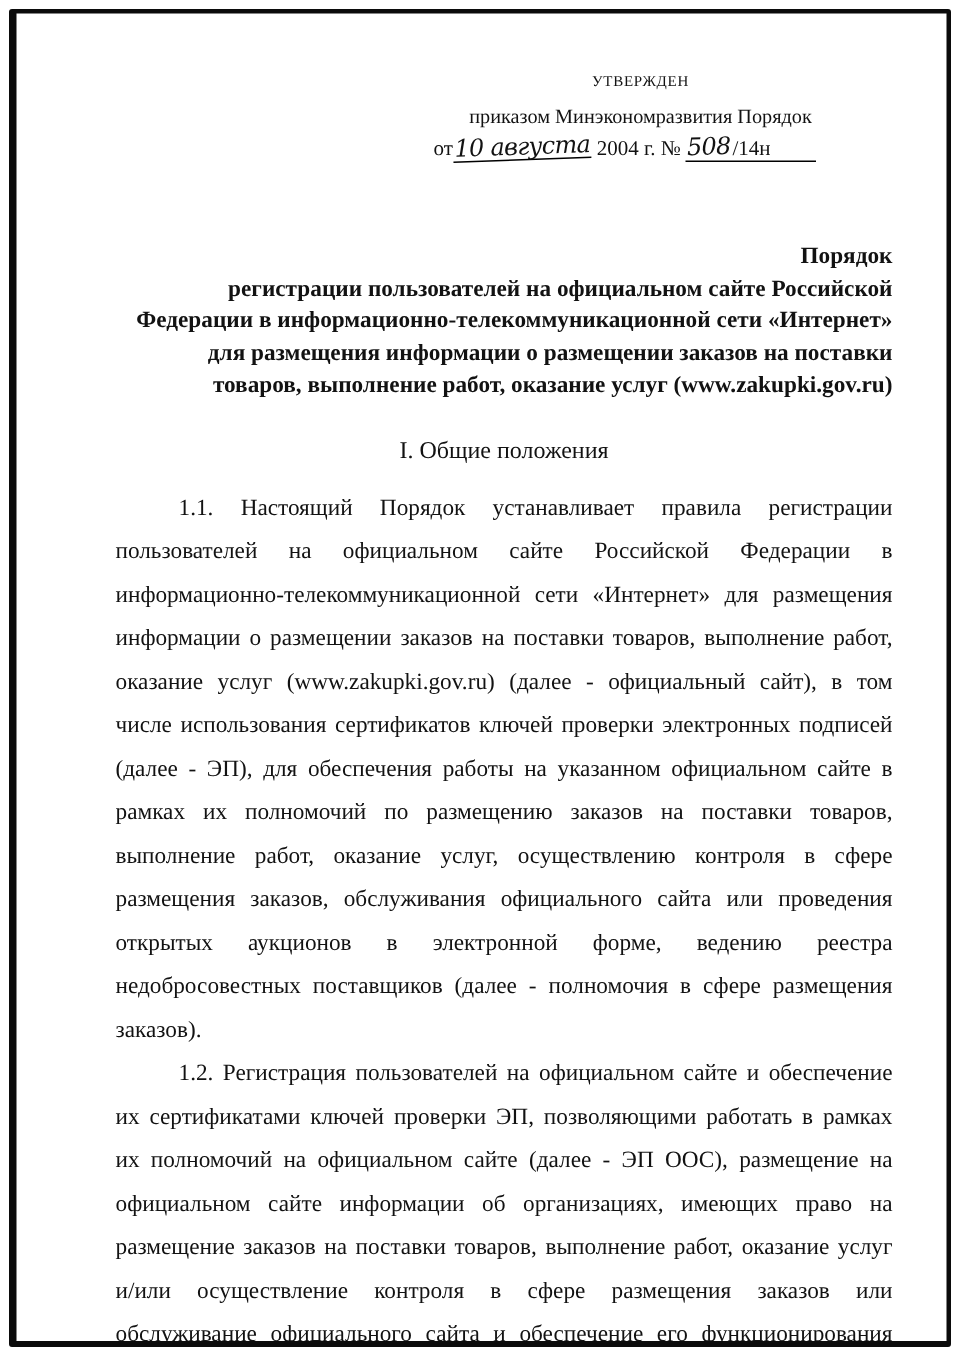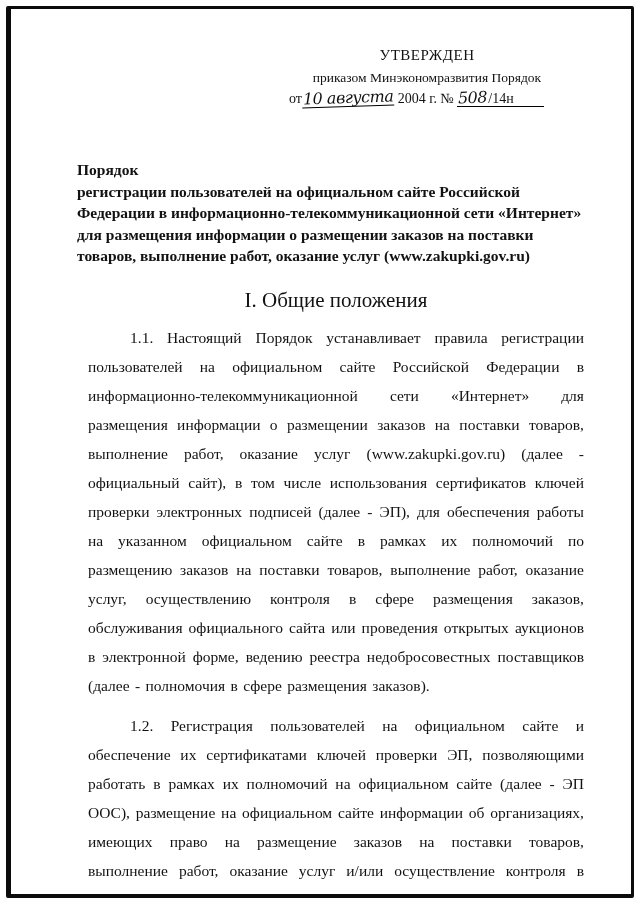--- a/index.html
+++ b/index.html
@@ -36,21 +36,21 @@
   
   .approval {
     width: 276px;
     margin-left: auto;
     margin-right: 30px;
     text-align: center;
     font-size: 13.5px;
     line-height: 16px;
   }
   .approval .approved {
-    font-size: 15px;
+    font-size: 10px;
     margin-bottom: 7px;
     letter-spacing: 0.5px;
   }
   .approval .date-line {
     text-align: left;
     margin-top: 4px;
     font-size: 14px;
     white-space: nowrap;
   }
   .hand {
@@ -68,44 +68,44 @@
   .trail {
     display: inline-block;
     width: 30px;
     height: 14px;
     vertical-align: bottom;
   }
 
   
   .doc-title {
     margin-top: 52px;
-    text-align: left;
+    text-align: right;
     font-weight: bold;
     font-size: 15.5px;
     line-height: 21.5px;
   }
   .doc-title .first-line {
     display: block;
   }
 
   
   .section-heading {
     margin-top: 23px;
     text-align: center;
-    font-size: 21px;
+    font-size: 16px;
     line-height: 20px;
     font-weight: normal;
   }
 
   
   .body-text {
     margin-top: 13px;
   }
   .para {
-    margin: 11px;
+    margin: 0;
     text-align: justify;
     text-indent: 42px;
     font-size: 15.5px;
     line-height: 29px;
     word-spacing: 1.5px;
   }
 </style>
 </head>
 <body>
 

